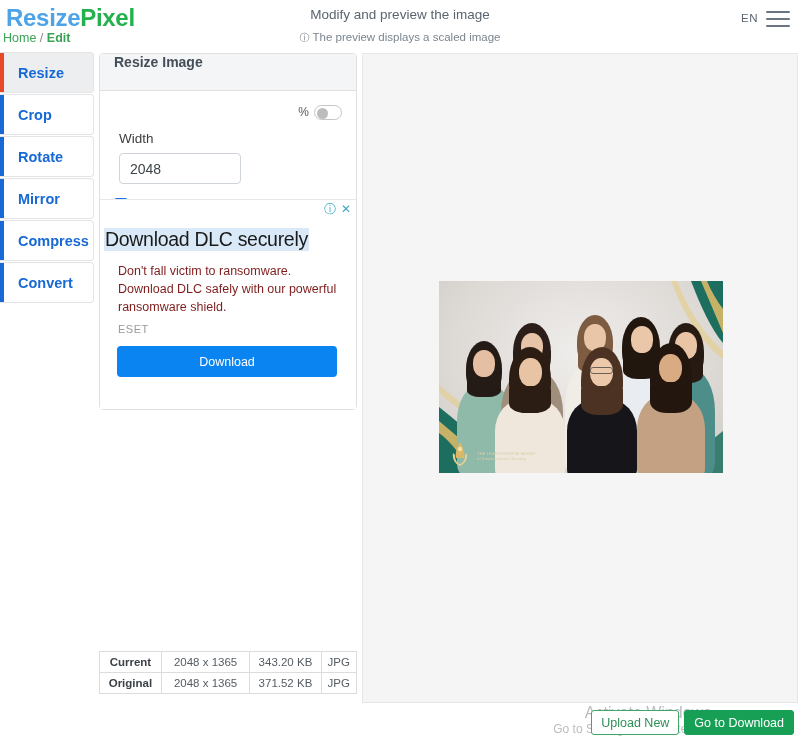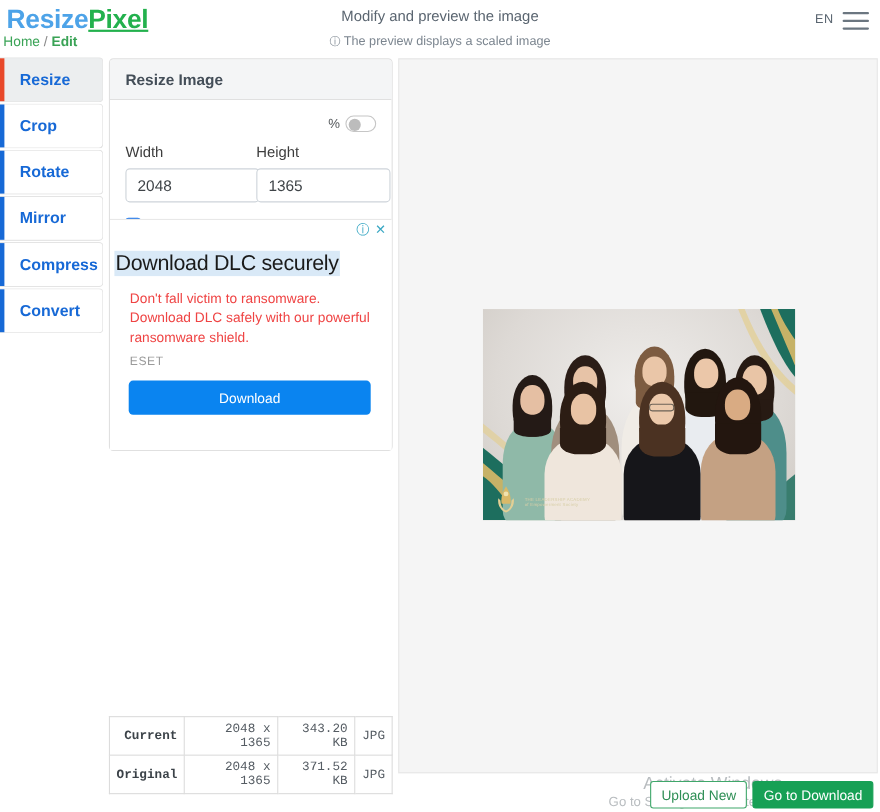--- a/index.html
+++ b/index.html
@@ -10,21 +10,21 @@
     background:#ffffff;
     color:#333;
     overflow:hidden;
     position:relative;
   }
 
   
   #header { position:absolute; left:0; top:0; width:800px; height:48px; }
   #logo { position:absolute; left:6px; top:4px; font-size:24px; font-weight:bold; letter-spacing:-.3px; white-space:nowrap; }
   #logo .a { color:#4da3e8; }
-  #logo .b { color:#23b14d;text-decoration:underline; }
+  #logo .b { color:#23b14d; }
   #breadcrumb { position:absolute; left:3px; top:31px; font-size:12.5px; white-space:nowrap; }
   #breadcrumb .crumb-link { color:#3aa356; text-decoration:none; }
   #breadcrumb .sep { color:#888; }
   #breadcrumb .crumb-cur { color:#3aa356;font-weight:bold; }
 
   #head-title { position:absolute; left:0; top:7px; width:800px; text-align:center; font-size:13.5px; color:#5a6570; font-weight:400; }
   #head-sub { position:absolute; left:0; top:31px; width:800px; text-align:center; font-size:11.5px; color:#7b858f; }
   #head-sub .ic { font-size:10px; }
 
   #lang { position:absolute; right:42px; top:12px; font-size:11.5px; color:#5a6570; letter-spacing:.5px; }
@@ -40,21 +40,21 @@
     border-radius:0 4px 4px 0;
     display:flex; align-items:center; cursor:pointer;
   }
   .side-item .bar { position:absolute; left:0; top:0; bottom:0; width:4px; background:#1769d6; }
   .side-item .lbl { padding-left:18px; font-size:14.5px; font-weight:bold; color:#1769d6; }
   .side-item.active { background:#eceeef; }
   .side-item.active .bar { background:#e8482a; }
 
   
   #panel { position:absolute; left:99px; top:53px; width:258px; background:#fff; border:1px solid #e0e0e0; border-radius:4px; }
-  #panel-head { height:37px; background:#f4f5f6; border-bottom:1px solid #e0e0e0; border-radius:3px 3px 0 0; display:flex; align-items:center; }
+  #panel-head { height:37px; background:#f4f5f6; border-bottom:1px solid #e0e0e0; border-radius:3px 3px 0 0; display:flex; }
   #panel-head .t { padding-left:14px; font-size:14px; font-weight:bold; color:#444e58; }
   #panel-body { position:relative; padding:10px 14px 0 14px; height:318px; }
 
   #pct-row { display:flex; justify-content:flex-end; align-items:center; height:22px; }
   #pct-row .pct { font-size:12px; color:#55595c; margin-right:5px; }
   .toggle { width:28px; height:15px; border-radius:8px; background:#fff; border:1px solid #c6c6c6; position:relative; cursor:pointer; }
   .toggle .knob { position:absolute; left:2px; top:2px; width:11px; height:11px; border-radius:50%; background:#bcbcbc; }
 
   #dims { display:flex; margin-top:8px; }
   .dim { width:50%; }
@@ -74,27 +74,27 @@
     display:block; margin:21px auto 0 auto; width:77px; height:33px;
     background:#4a9bf5; border:none; border-radius:4px; color:#fff; font-size:14px;
     font-family:"Liberation Sans", sans-serif; cursor:pointer;
   }
 
   
   #ad { position:absolute; left:0; bottom:0; width:100%; height:210px; border-top:1px solid #e8e8e8; background:#fff; }
   #ad-icons { position:absolute; right:5px; top:3px; display:flex; gap:5px; align-items:center; }
   #ad-icons .ic { color:#3aa8c4; font-size:12px; cursor:pointer; line-height:1; }
   #ad-title { position:absolute; left:4px; top:28px; font-size:19.5px; color:#1a1a1a; background:#d9e9f7; padding:0 1px; letter-spacing:-.3px; }
-  #ad-desc { position:absolute; left:18px; top:62px; width:228px; font-size:12.5px; line-height:18px; color:#ef4444; }
+  #ad-desc { position:absolute; left:18px; top:62px; width:228px; font-size:12.5px; line-height:18px; color:#7f1d1d; }
   #ad-brand { position:absolute; left:18px; top:123px; font-size:11px; color:#9a9a9a; letter-spacing:.5px; }
   #ad-btn { position:absolute; left:17px; top:146px; width:220px; height:31px; background:#0a84f0; border:none; border-radius:4px; color:#fff; font-size:12.5px; font-family:"Liberation Sans", sans-serif; cursor:pointer; }
 
   
   #info { position:absolute; left:99px; top:651px; width:258px; border:1px solid #dcdcdc; border-radius:3px; border-collapse:collapse; background:#fff; font-size:11.5px; }
-  #info td { border:1px solid #dcdcdc; padding:4px 6px; color:#555c63; text-align:right;font-family:Liberation Mono, monospace; }
+  #info td { border:1px solid #dcdcdc; padding:4px 6px; color:#555c63; text-align:center; }
   #info td.k { font-weight:bold; color:#3b4248; width:62px; }
   #info td.d { width:90px; }
   #info td.s { width:72px; }
   #info td.f { width:34px;margin-left:40px; }
 
   
   #preview { position:absolute; left:362px; top:53px; width:436px; height:650px; background:#f5f5f5; border:1px solid #e6e6e6; }
   #photo { position:absolute; left:76px; top:227px; width:284px; height:192px; overflow:hidden; background:#e9e7e3; }
   #photo .bgwall { position:absolute; inset:0; background:
       radial-gradient(ellipse at 50% 38%, #efedeb 0%, #ddd9d5 65%, #cfcac4 100%); }
@@ -178,24 +178,20 @@
       <span class="pct">%</span>
       <div class="toggle">
         <div class="knob"></div>
       </div>
     </div>
 
     <div id="dims">
       <div class="dim">
         <div class="lab">Width</div>
         <input type="text" value="2048" style="">
-      </div>
-      <div class="dim">
-        <div class="lab">Height</div>
-        <input type="text" value="1365" style="">
       </div>
     </div>
 
     <div id="aspect">
       <div class="cb"></div>
       <div class="lab">Fixed aspect ratio</div>
     </div>
 
     <button id="resize-btn">Resize</button>
 

